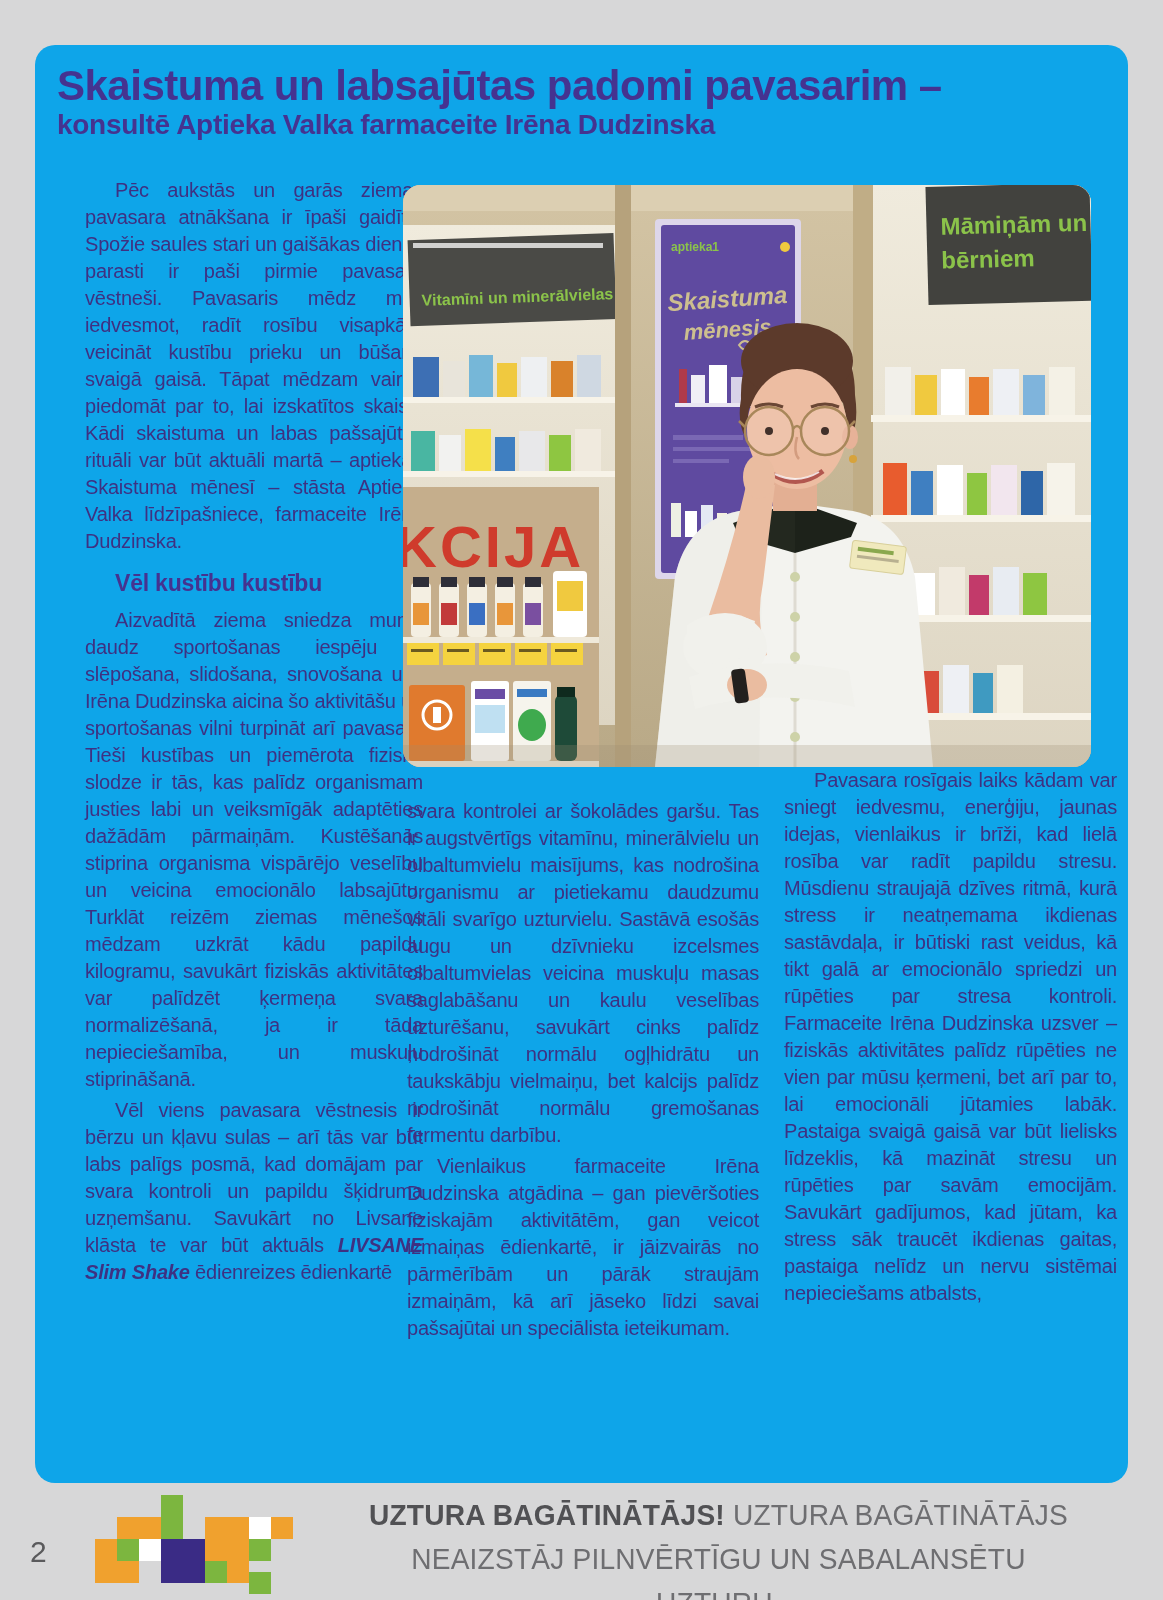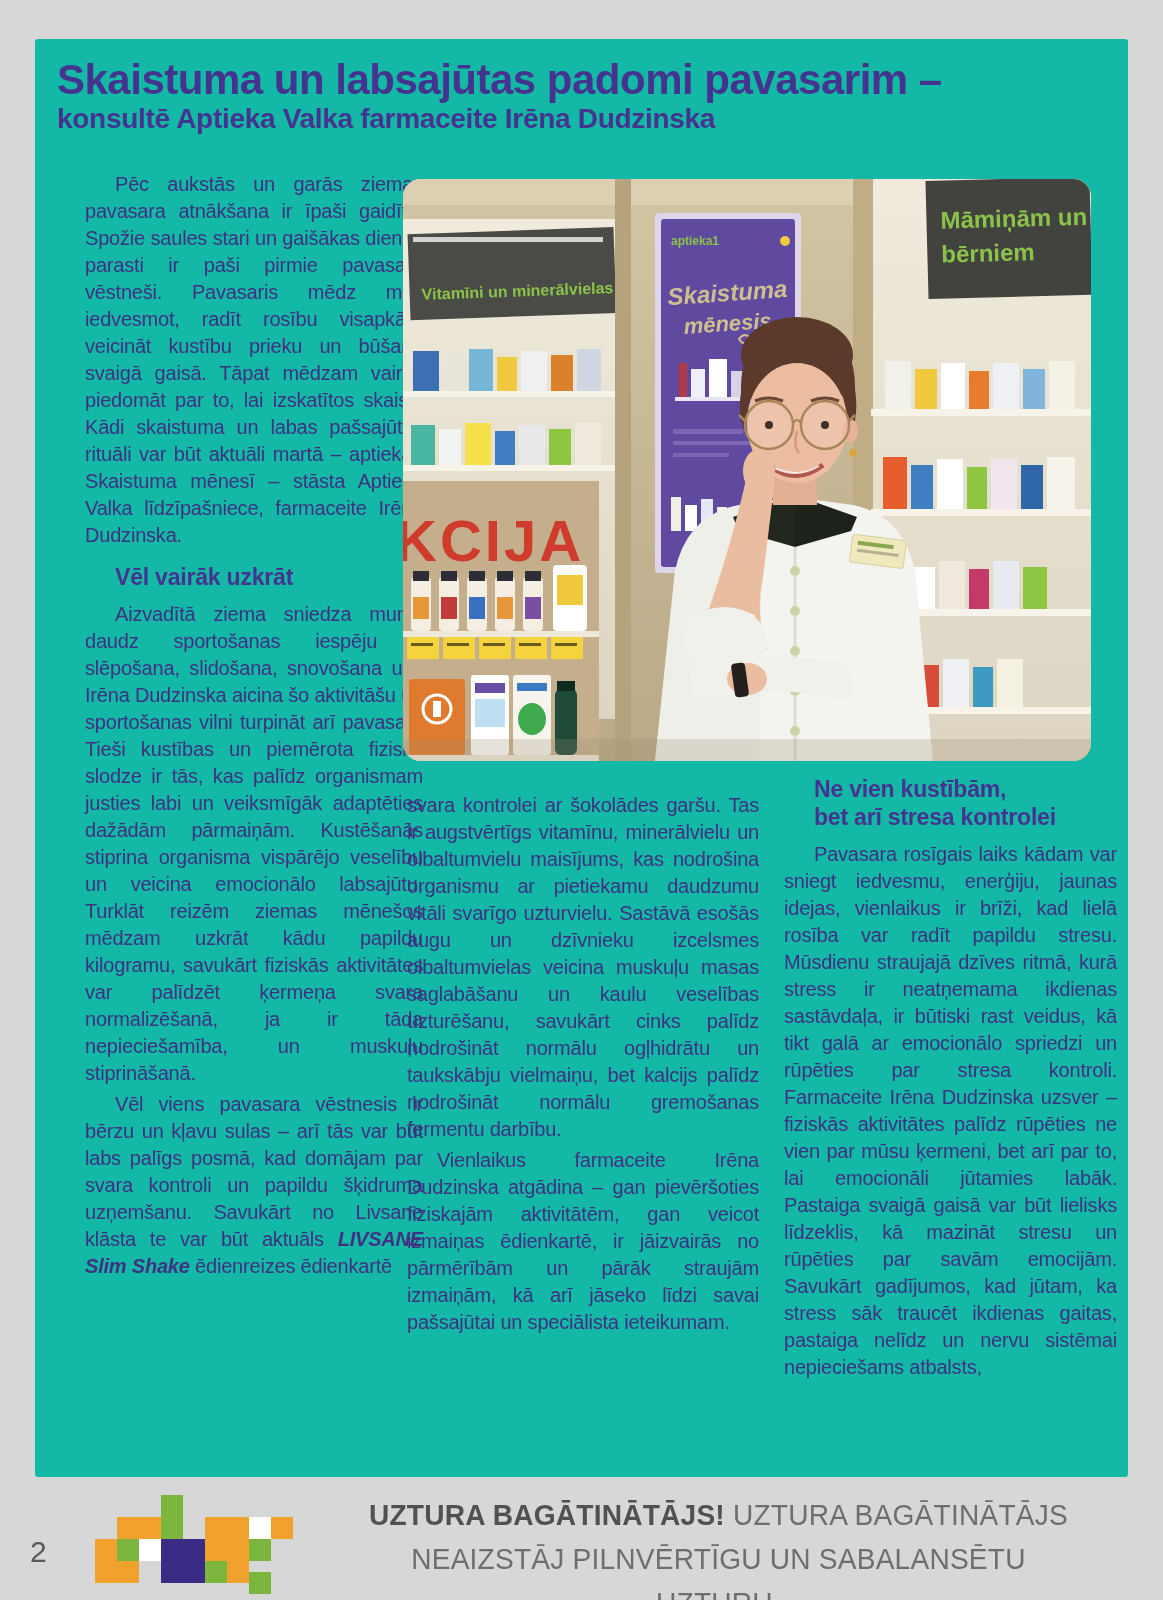--- a/index.html
+++ b/index.html
@@ -4,22 +4,22 @@
 <style>
   html,body{margin:0;padding:0;}
   body{
     width:1163px;height:1600px;
     background:#d7d7d8;
     font-family:"Liberation Sans","DejaVu Sans",sans-serif;
     position:relative;overflow:hidden;
   }
   .page{position:absolute;inset:0;}
   .card{
-    position:absolute;left:35px;top:39px;width:1093px;height:1438px;
-    background:#14b8a6;border-radius:3px;overflow:hidden;
+    position:absolute;left:35px;top:45px;width:1093px;height:1438px;
+    background:#0ea5e9;border-radius:20px;overflow:hidden;
   }
   
   .title{position:absolute;left:22px;top:18px;width:1050px;color:#453390;}
   .title .t1{
     font-size:42px;font-weight:800;letter-spacing:-0.5px;line-height:1.1;
     display:block;
   }
   .title .t2{
     font-size:28px;font-weight:600;letter-spacing:-0.3px;line-height:1.15;
     display:block;
@@ -67,21 +67,21 @@
 <div class="page">
   <div class="card">
 
     <div class="title">
       <span class="t1">Skaistuma un labsajūtas padomi pavasarim –</span>
       <span class="t2">konsultē Aptieka Valka farmaceite Irēna Dudzinska</span>
     </div>
 
     <div class="col col1">
       <p>Pēc aukstās un garās ziemas pavasara atnākšana ir īpaši gaidīta. Spožie saules stari un gaišākas dienas parasti ir paši pirmie pavasara vēstneši. Pavasaris mēdz mūs iedvesmot, radīt rosību visapkārt, veicināt kustību prieku un būšanu svaigā gaisā. Tāpat mēdzam vairāk piedomāt par to, lai izskatītos skaisti. Kādi skaistuma un labas pašsajūtas rituāli var būt aktuāli martā – aptieka1 Skaistuma mēnesī – stāsta Aptieka Valka līdzīpašniece, farmaceite Irēna Dudzinska.</p>
-      <h2 class="first">Vēl vairāk uzkrāt</h2>
+      <h2 class="first">Vēl kustību kustību</h2>
       <p>Aizvadītā ziema sniedza mums daudz sportošanas iespēju – slēpošana, slidošana, snovošana u.c. Irēna Dudzinska aicina šo aktivitāšu un sportošanas vilni turpināt arī pavasarī. Tieši kustības un piemērota fiziskā slodze ir tās, kas palīdz organismam justies labi un veiksmīgāk adaptēties dažādām pārmaiņām. Kustēšanās stiprina organisma vispārējo veselību un veicina emocionālo labsajūtu. Turklāt reizēm ziemas mēnešos mēdzam uzkrāt kādu papildu kilogramu, savukārt fiziskās aktivitātes var palīdzēt ķermeņa svara normalizēšanā, ja ir tāda nepieciešamība, un muskuļu stiprināšanā.</p>
       <p><span>Vēl viens pavasara vēstnesis ir bērzu un kļavu sulas – arī tās var būt labs palīgs posmā, kad domājam par svara kontroli un papildu šķidruma uzņemšanu. Savukārt no Livsane klāsta te var būt aktuāls </span><span class="brand">LIVSANE Slim Shake</span><span> ēdienreizes ēdienkartē</span></p>
     </div>
 
     <div class="photo">
       <svg width="688" height="582" viewBox="0 0 688 582" xmlns="http://www.w3.org/2000/svg">
         <defs>
           <linearGradient id="wall" x1="0" y1="0" x2="0" y2="1">
             <stop offset="0" stop-color="#d3c4a4"></stop>
               <stop offset="1" stop-color="#b9a987"></stop>
@@ -304,22 +304,20 @@
         <rect x="0" y="560" width="688" height="22" fill="#9a8c70" opacity="0.25"></rect>
       </svg>
     </div>
 
     <div class="col col2">
       <p class="noindent">svara kontrolei ar šokolādes garšu. Tas ir augstvērtīgs vitamīnu, minerālvielu un olbaltumvielu maisījums, kas nodrošina organismu ar pietiekamu daudzumu vitāli svarīgo uzturvielu. Sastāvā esošās augu un dzīvnieku izcelsmes olbaltumvielas veicina muskuļu masas saglabāšanu un kaulu veselības uzturēšanu, savukārt cinks palīdz nodrošināt normālu ogļhidrātu un taukskābju vielmaiņu, bet kalcijs palīdz nodrošināt normālu gremošanas fermentu darbību.</p>
       <p>Vienlaikus farmaceite Irēna Dudzinska atgādina – gan pievēršoties fiziskajām aktivitātēm, gan veicot izmaiņas ēdienkartē, ir jāizvairās no pārmērībām un pārāk straujām izmaiņām, kā arī jāseko līdzi savai pašsajūtai un speciālista ieteikumam.</p>
     </div>
 
     <div class="col col3">
-      <h2 class="first">Ne vien kustībām,
-bet arī stresa kontrolei</h2>
       <p>Pavasara rosīgais laiks kādam var sniegt iedvesmu, enerģiju, jaunas idejas, vienlaikus ir brīži, kad lielā rosība var radīt papildu stresu. Mūsdienu straujajā dzīves ritmā, kurā stress ir neatņemama ikdienas sastāvdaļa, ir būtiski rast veidus, kā tikt galā ar emocionālo spriedzi un rūpēties par stresa kontroli. Farmaceite Irēna Dudzinska uzsver – fiziskās aktivitātes palīdz rūpēties ne vien par mūsu ķermeni, bet arī par to, lai emocionāli jūtamies labāk. Pastaiga svaigā gaisā var būt lielisks līdzeklis, kā mazināt stresu un rūpēties par savām emocijām. Savukārt gadījumos, kad jūtam, ka stress sāk traucēt ikdienas gaitas, pastaiga nelīdz un nervu sistēmai nepieciešams atbalsts,</p>
     </div>
   </div>
 
   <div class="footer">
     <div class="pageno">2</div>
     <div class="logo" id="logo-mosaic">
         <div style="position: absolute; left: 66px; top: 0px; width: 22px; height: 22px; background: rgb(124, 182, 63);"></div>
         <div style="position: absolute; left: 22px; top: 22px; width: 44px; height: 22px; background: rgb(240, 161, 46);"></div>
         <div style="position: absolute; left: 66px; top: 22px; width: 22px; height: 22px; background: rgb(124, 182, 63);"></div>

